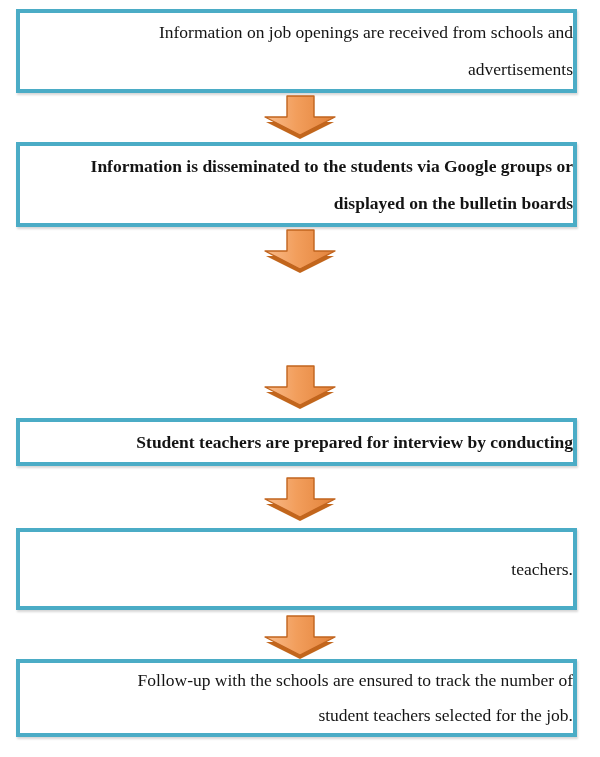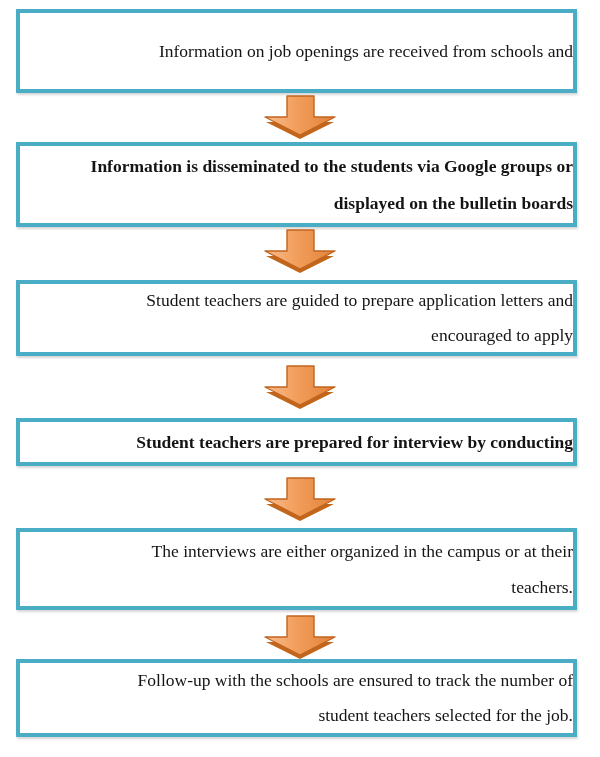--- a/index.html
+++ b/index.html
@@ -63,20 +63,21 @@
       <stop class="stop-m" offset="0.45"></stop>
       <stop class="stop-d" offset="1"></stop>
     </linearGradient>
   </defs>
 </svg>
 
 <div class="stage">
 
   <div class="flow-box b1">
     <div class="line">Information on job openings are received from schools and</div>
+    <div class="line">advertisements</div>
   </div>
 
   <div class="flow-arrow a1">
     <svg viewBox="0 0 76 44">
       <polygon class="arrow-shadow" points="4,27 72,27 38,44"></polygon>
       <path class="arrow-body" d="M25,1 L52,1 L52,22 L73,22 L38,40 L3,22 L25,22 Z"></path>
     </svg>
   </div>
 
   <div class="flow-box b2">
@@ -84,45 +85,40 @@
     <div class="line">displayed on the bulletin boards</div>
   </div>
 
   <div class="flow-arrow a2">
     <svg viewBox="0 0 76 44">
       <polygon class="arrow-shadow" points="4,27 72,27 38,44"></polygon>
       <path class="arrow-body" d="M25,1 L52,1 L52,22 L73,22 L38,40 L3,22 L25,22 Z"></path>
     </svg>
   </div>
 
-  <div class="flow-box b3">
-    <div class="line">Student teachers are guided to prepare application letters and</div>
-    <div class="line">encouraged to apply</div>
-  </div>
 
   <div class="flow-arrow a3">
     <svg viewBox="0 0 76 44">
       <polygon class="arrow-shadow" points="4,27 72,27 38,44"></polygon>
       <path class="arrow-body" d="M25,1 L52,1 L52,22 L73,22 L38,40 L3,22 L25,22 Z"></path>
     </svg>
   </div>
 
   <div class="flow-box b4">
     <div class="line">Student teachers are prepared for interview by conducting</div>
   </div>
 
   <div class="flow-arrow a4">
     <svg viewBox="0 0 76 44">
       <polygon class="arrow-shadow" points="4,27 72,27 38,44"></polygon>
       <path class="arrow-body" d="M25,1 L52,1 L52,22 L73,22 L38,40 L3,22 L25,22 Z"></path>
     </svg>
   </div>
 
   <div class="flow-box b5">
-    <div class="line">The interviews are either organized in the campus or at their</div>
     <div class="line">teachers.</div>
   </div>
 
   <div class="flow-arrow a5">
     <svg viewBox="0 0 76 44">
       <polygon class="arrow-shadow" points="4,27 72,27 38,44"></polygon>
       <path class="arrow-body" d="M25,1 L52,1 L52,22 L73,22 L38,40 L3,22 L25,22 Z"></path>
     </svg>
   </div>
 

